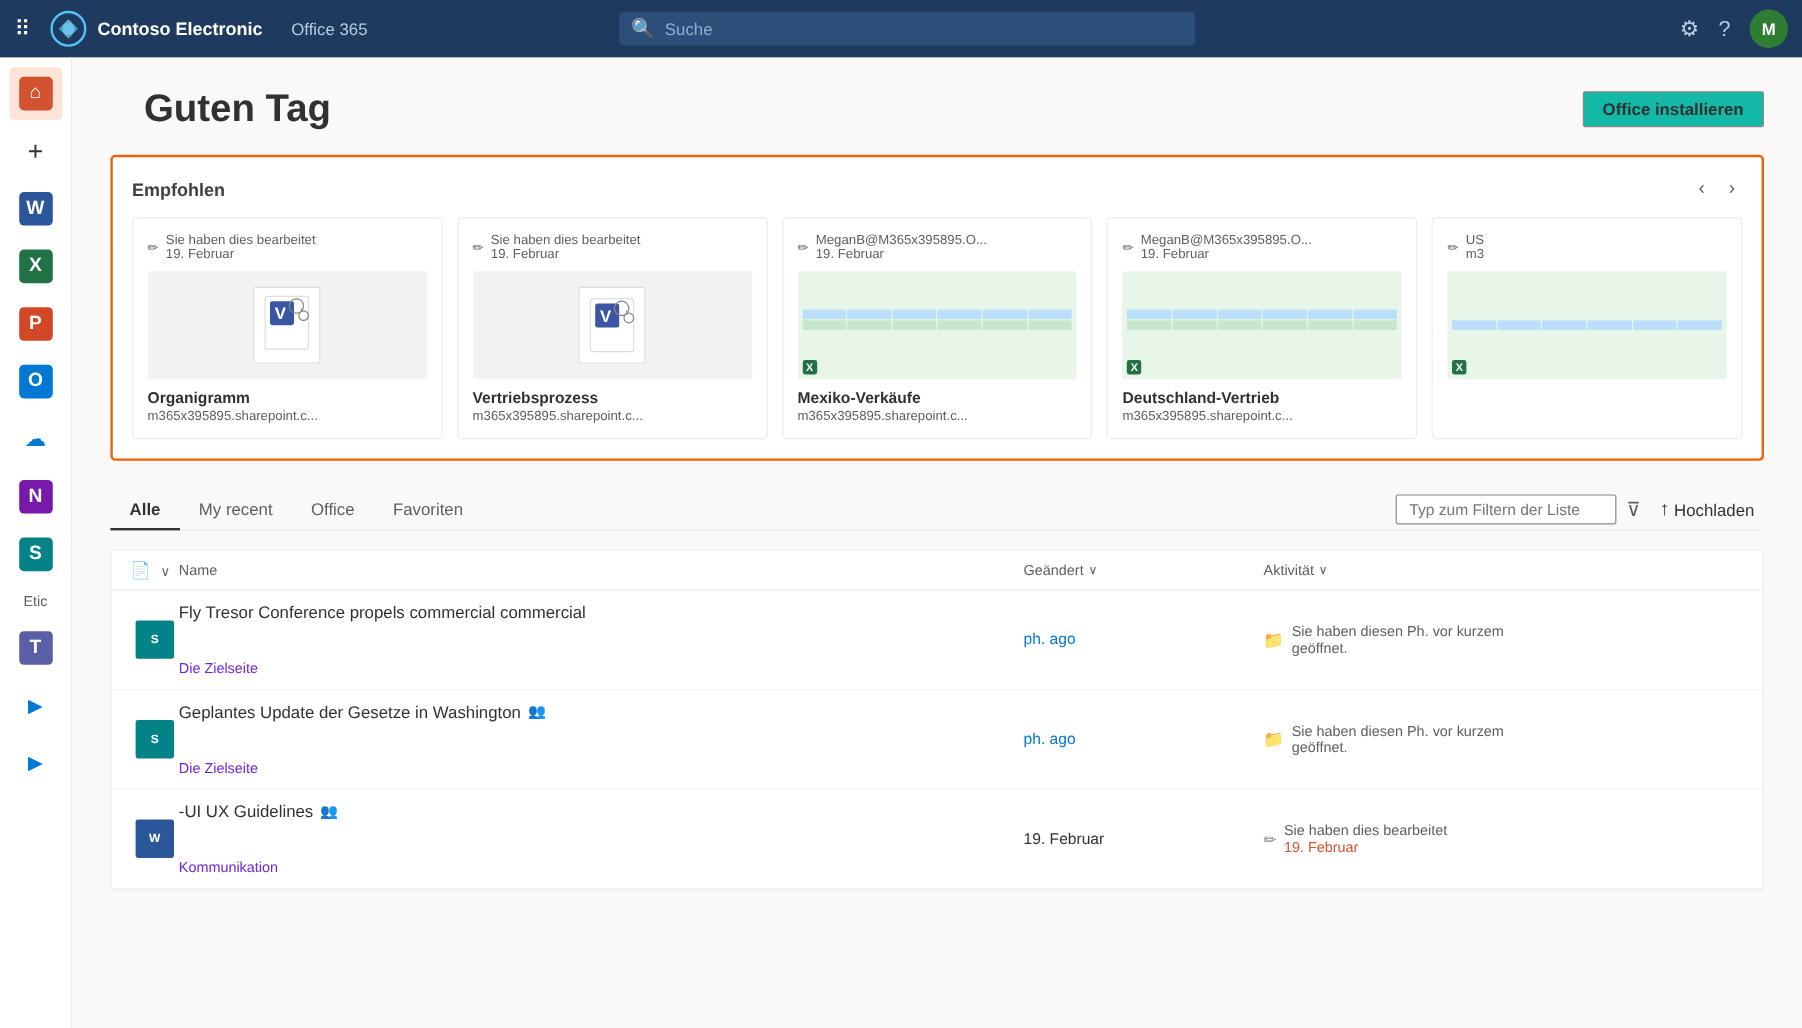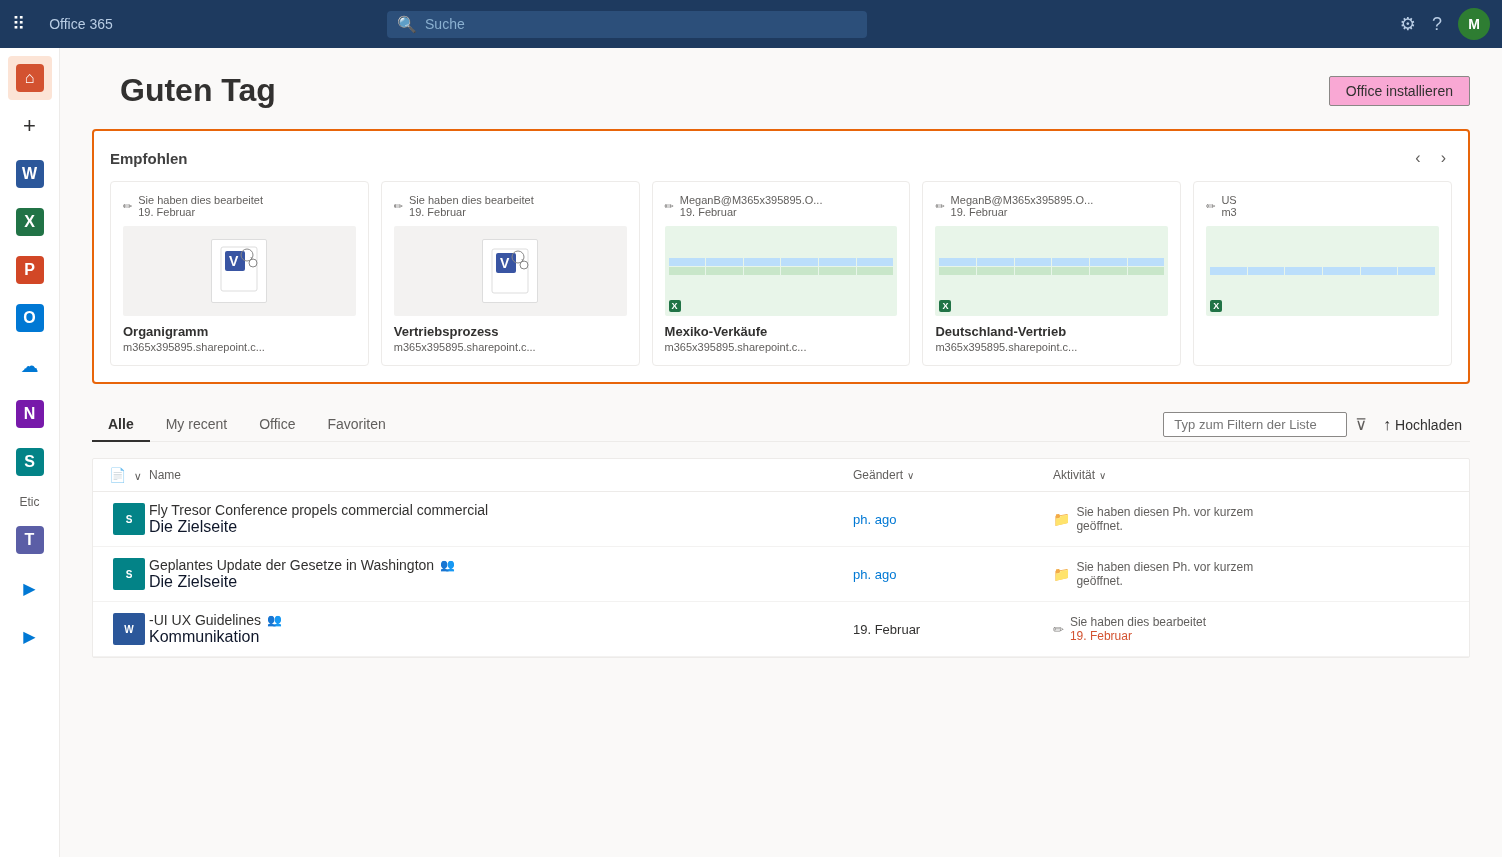--- a/index.html
+++ b/index.html
@@ -53,21 +53,21 @@
 
     
     .main {
       position: absolute; left: 60px; top: 48px; right: 0; bottom: 0; overflow-y: auto; background: #faf9f8; padding: 24px 32px;
     }
 
     
     .page-header { display: flex; align-items: center; justify-content: space-between; margin-bottom: 20px; }
     .page-title { font-size: 32px; font-weight: 600; color: #323130; margin-left: 28px; }
     .install-btn {
-      border: 1px solid #8a8886; background: #f9a8d4; padding: 6px 16px; font-size: 14px; cursor: pointer; border-radius: 2px; color: #323130;
+      border: 1px solid #8a8886; background: #14b8a6; padding: 6px 16px; font-size: 14px; cursor: pointer; border-radius: 2px; color: #323130; font-weight: bold;
     }
 
     
     .recommended-section {
       border: 2px solid #e8650a; border-radius: 4px; padding: 16px; margin-bottom: 24px; background: white;
     }
     .recommended-header { display: flex; align-items: center; justify-content: space-between; margin-bottom: 12px; }
     .recommended-title { font-size: 15px; font-weight: 600; color: #404040; }
     .nav-arrows { display: flex; gap: 8px; }
     .nav-arrow { background: none; border: none; cursor: pointer; font-size: 16px; color: #605e5c; padding: 2px 6px; }
@@ -118,29 +118,37 @@
     }
     .file-icon-cell { display: flex; align-items: center; justify-content: center; }
     .file-thumb {
       width: 32px; height: 32px; border-radius: 2px; display: flex; align-items: center; justify-content: center;
       font-size: 10px; font-weight: bold; color: white;
     }
     .file-thumb-sp { background: #038387; }
     .file-thumb-word { background: #2b579a; }
     .file-name-cell { }
     .file-name { font-size: 14px; color: #323130; font-weight: 400; display: flex; align-items: center; gap: 6px; }
-    .file-subtitle { font-size: 16px; color: #0f172a; }
+    .file-subtitle { font-size: 12px; color: #6d28d9; margin-top: 32px; }
     .file-modified { font-size: 13px; color: #0078d4; }
     .file-activity { font-size: 12px; color: #605e5c; display: flex; align-items: center; gap: 6px; }
   </style>
 </head>
 <body>
 
 <div class="top-nav">
   <span style="color:white;font-size:18px;cursor:pointer;">⠿</span>
+  <div class="top-nav-logo">
+    <svg class="top-nav-logo-icon" viewBox="0 0 32 32">
+      <circle cx="16" cy="16" r="14" fill="none" stroke="#4fc3f7" stroke-width="2"></circle>
+      <path d="M8 16 Q16 6 24 16 Q16 26 8 16Z" fill="#4fc3f7" opacity="0.7"></path>
+      <path d="M16 8 Q26 16 16 24 Q6 16 16 8Z" fill="#81d4fa" opacity="0.7"></path>
+    </svg>
+    <span class="top-nav-title">Contoso Electronic</span>
+  </div>
   <span class="top-nav-product">Office 365</span>
   <div class="top-nav-search">
     <span style="color:#8ab0d0;">🔍</span>
     <input type="text" placeholder="Suche" style="">
   </div>
   <div class="top-nav-actions">
     <span class="top-nav-icon">⚙</span>
     <span class="top-nav-icon">?</span>
     <div class="top-nav-avatar">M</div>
   </div>

